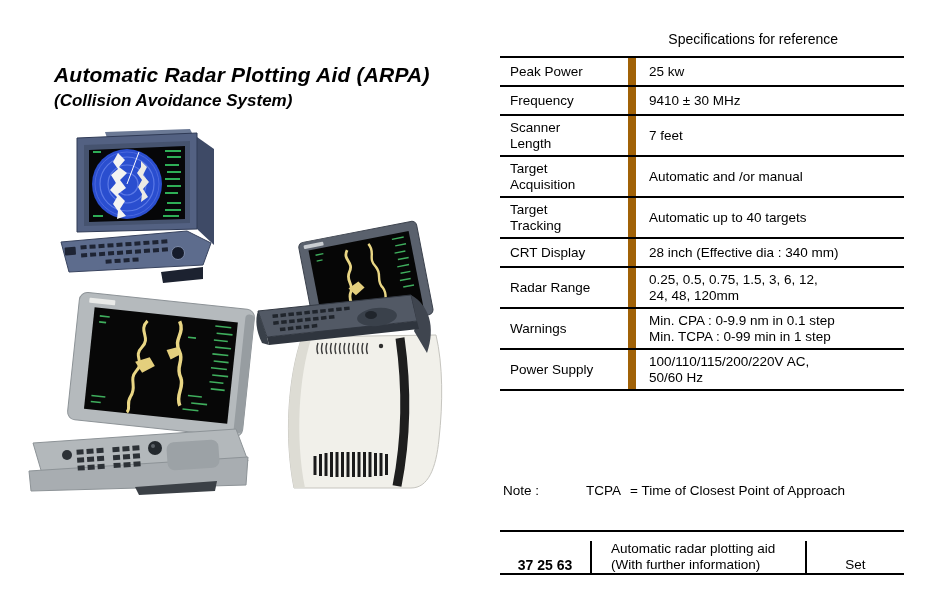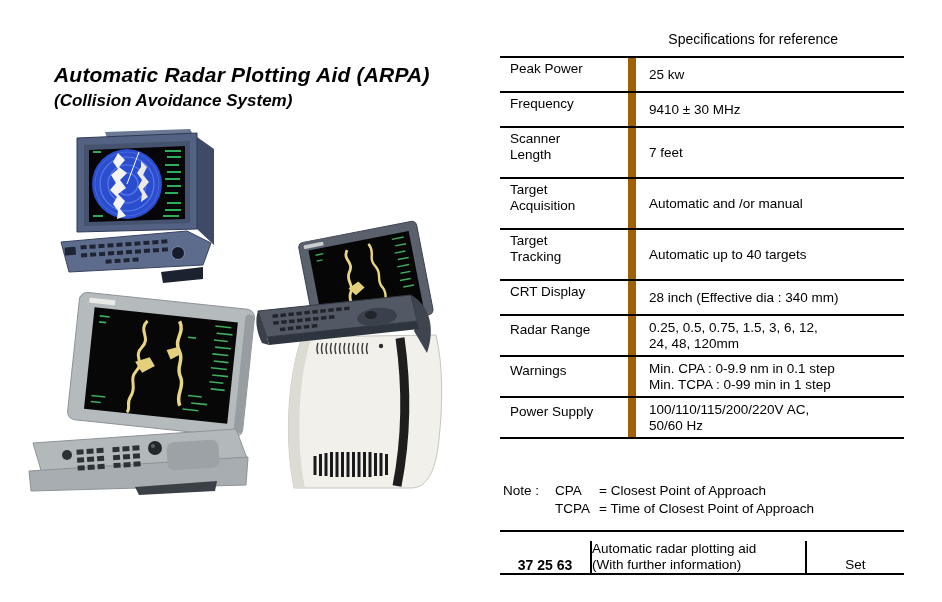--- a/index.html
+++ b/index.html
@@ -19,37 +19,38 @@
     position:absolute;left:498px;top:31px;width:340px;text-align:right;
     font-size:14px;
   }
   .spec-table{
     position:absolute;left:500px;top:56px;width:404px;
     border-top:2px solid #000;
   }
   .srow{display:flex;border-bottom:2px solid #000;min-height:27px;}
   .srow.tall{min-height:39px;}
   .cell{display:flex;align-items:center;white-space:pre-line;font-size:13.5px;line-height:16px;}
-  .cell.label{width:128px;padding:3px 4px 14px 10px;box-sizing:border-box;}
+  .cell.label{width:128px;padding:3px 4px 3px 10px;box-sizing:border-box;}
   .cell.value{flex:1;border-left:8px solid #a16207;padding:3px 4px 3px 13px;}
   .note{
     position:absolute;left:503px;top:482px;font-size:13.5px;line-height:18px;
     display:flex;
+    gap:31px;
   }
   .note .note-label{width:52px;}
   .note .abbr{display:inline-block;width:44px;}
   .order-table{
     position:absolute;left:500px;top:530px;width:404px;height:41px;
     border-top:2px solid #000;border-bottom:2px solid #000;
     display:flex;box-sizing:content-box;align-items:flex-end;
   }
   .ocell{display:flex;align-items:center;justify-content:center;font-size:13.5px;line-height:16px;}
   .ocell.code{width:90px;font-weight:bold;font-size:14px;}
   .ocell.desc{flex:1;border-left:2px solid #000;border-right:2px solid #000;
-    justify-content:flex-start;padding-left:0;white-space:pre-line;}
+    justify-content:flex-start;padding-left:19px;white-space:pre-line;}
   .ocell.unit{width:97px;}
   .figure{position:absolute;left:15px;top:125px;}
 </style>
 </head>
 <body>
 
 <div class="page">
 
   <div class="title">Automatic Radar Plotting Aid (ARPA)</div>
   <div class="subtitle">(Collision Avoidance System)</div>
@@ -97,21 +98,20 @@
     <div class="srow tall">
       <div class="cell label">Power Supply</div>
       <div class="cell value">100/110/115/200/220V AC,
 50/60 Hz</div>
     </div>
   </div>
 
   <div class="note">
     <div class="note-label">Note :</div>
     <div>
-      <div><span class="abbr">CPA</span><span>= Closest Point of Approach</span></div>
       <div><span class="abbr">TCPA</span><span>= Time of Closest Point of Approach</span></div>
     </div>
   </div>
 
   <div class="order-table">
     <div class="ocell code">37 25 63</div>
     <div class="ocell desc">Automatic radar plotting aid
 (With further information)</div>
     <div class="ocell unit">Set</div>
   </div>

